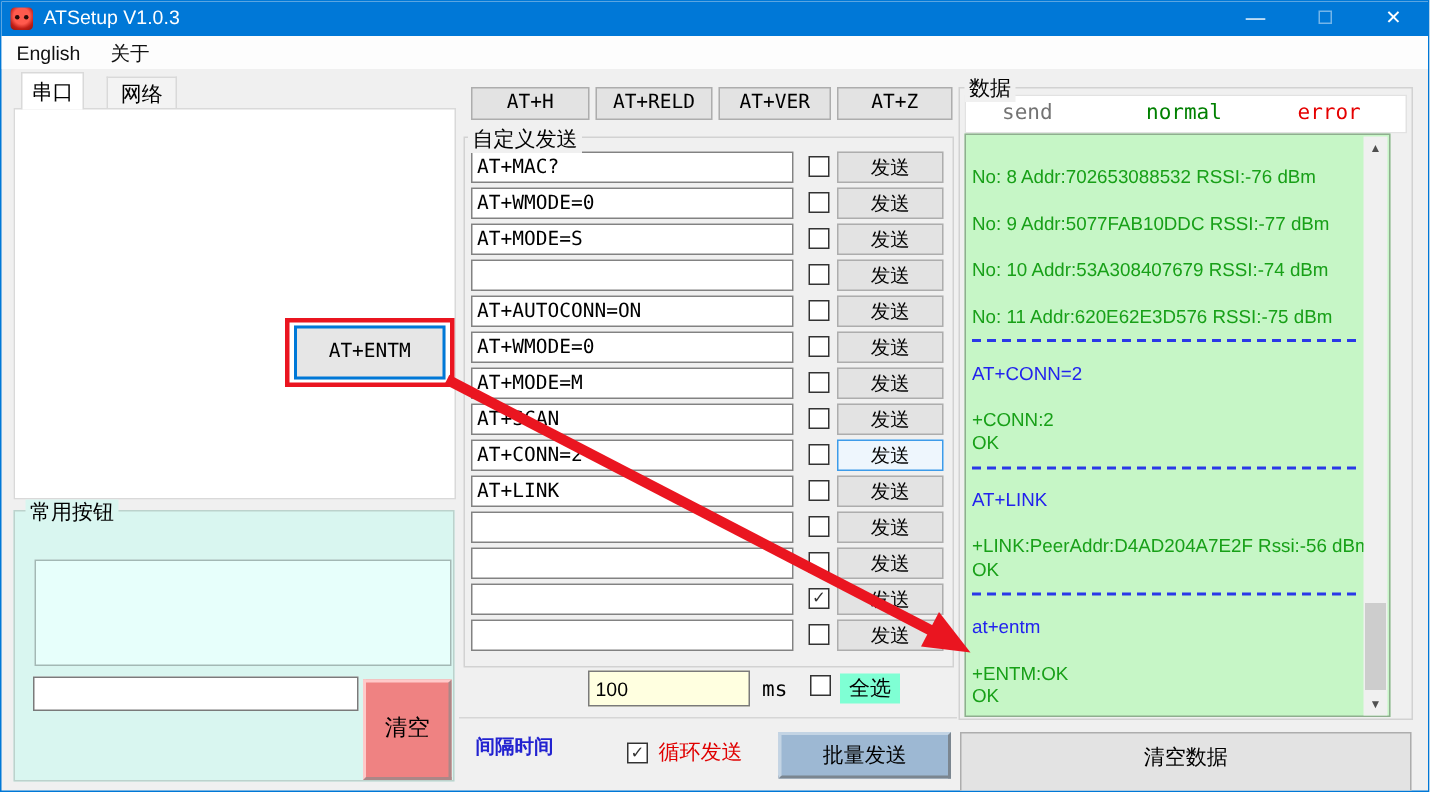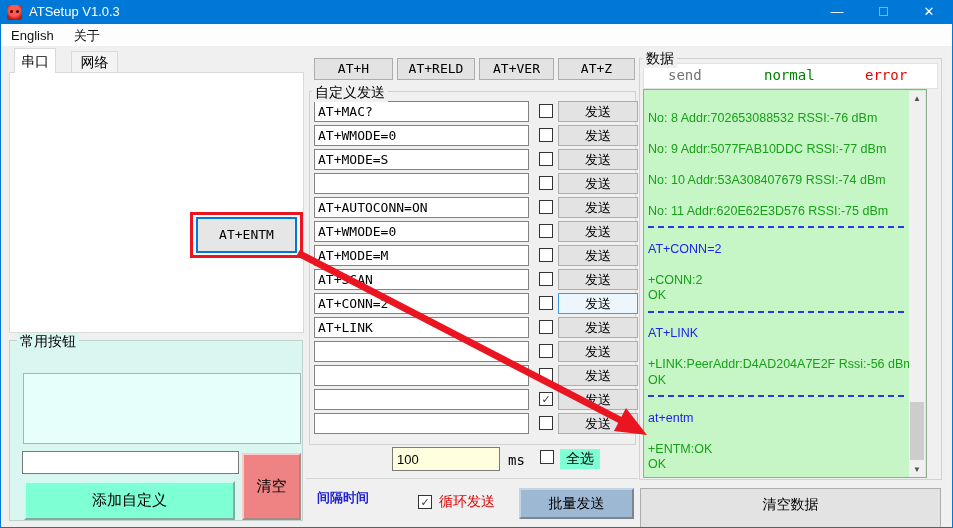--- a/index.html
+++ b/index.html
@@ -61,21 +61,21 @@
   .clear-common { position:absolute; left:241px; top:452px; width:59px; height:67px; background:#ef8282;
                   border:2px outset #ffc9c9; font-size:15px; text-align:center; line-height:62px; }
 
   
   .custom-group { left:308px; top:90px; width:327px; height:354px; border-color:#d2d2d2; }
   .custom-label { left:311px; top:83px; background:#f0f0f0; }
   .row-input { position:absolute; width:215px; height:21px; border:1px solid #828282; background:#fff;
                font-family:"DejaVu Sans Mono", monospace; font-size:13px; padding:0 3px; }
   .cb { position:absolute; width:14px; height:14px; background:#fff; border:1px solid #333;
         font-size:11px; line-height:12px; text-align:center; color:#333; }
-  .send-btn { position:absolute; width:80px; height:21px; background:#e3e3e3; border:1px solid #adadad;
+  .send-btn { position:absolute; width:71px; height:21px; background:#e3e3e3; border:1px solid #adadad;
               font-size:13px; text-align:center; line-height:19px; }
   .send-btn.focused { background:#eef6fd; border:1px solid #3d9be9; }
 
   .interval-label { position:absolute; left:316px; top:451px; color:#2222d0; font-size:13px; font-weight:bold;margin-top:37px; }
   .interval-input { position:absolute; left:391px; top:446px; width:108px; height:24px;
                     background:#ffffe0; border:1px solid #7a7a7a; font-size:13px; padding:0 4px; }
   .ms-label { position:absolute; left:507px; top:451px; font-family:"DejaVu Sans Mono", monospace; font-size:14px; }
   .selall-cb { left:539px; top:449px; }
   .selall-label { position:absolute; left:559px; top:448px; width:40px; height:20px; background:#7fffd4;
                   font-size:14px; text-align:center; line-height:19px; }
@@ -133,21 +133,20 @@
   <div class="btn mono" style="left:195px;top:177px;width:104px;height:26px;line-height:24px;font-size:13px;">+++a</div>
   <div class="btn mono entm-focus" style="left:195px;top:216px;width:101px;height:36px;line-height:32px;font-size:13px;z-index:30;">AT+ENTM</div>
   <div class="red-box"></div>
 
   <div class="close-serial">关闭串口</div>
 
   <div class="groupbox common-group"></div>
   <div class="group-label common-label">常用按钮</div>
   <div class="common-list"></div>
   <input class="common-input" value="" style="">
-  <div class="add-custom">添加自定义</div>
   <div class="clear-common">清空</div>
 
   <div id="quick-buttons"></div>
 
   <div class="groupbox custom-group"></div>
   <div class="group-label custom-label">自定义发送</div>
   <div id="custom-rows"></div>
 
   <div class="interval-label">间隔时间</div>
   <input class="interval-input" value="100" style="">

